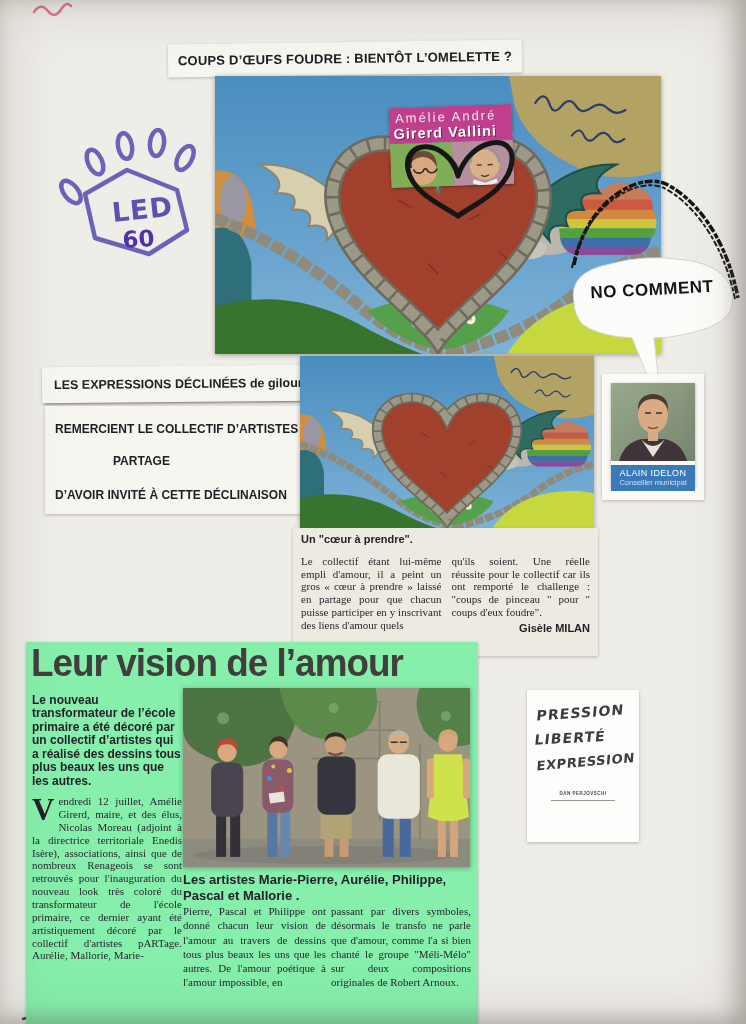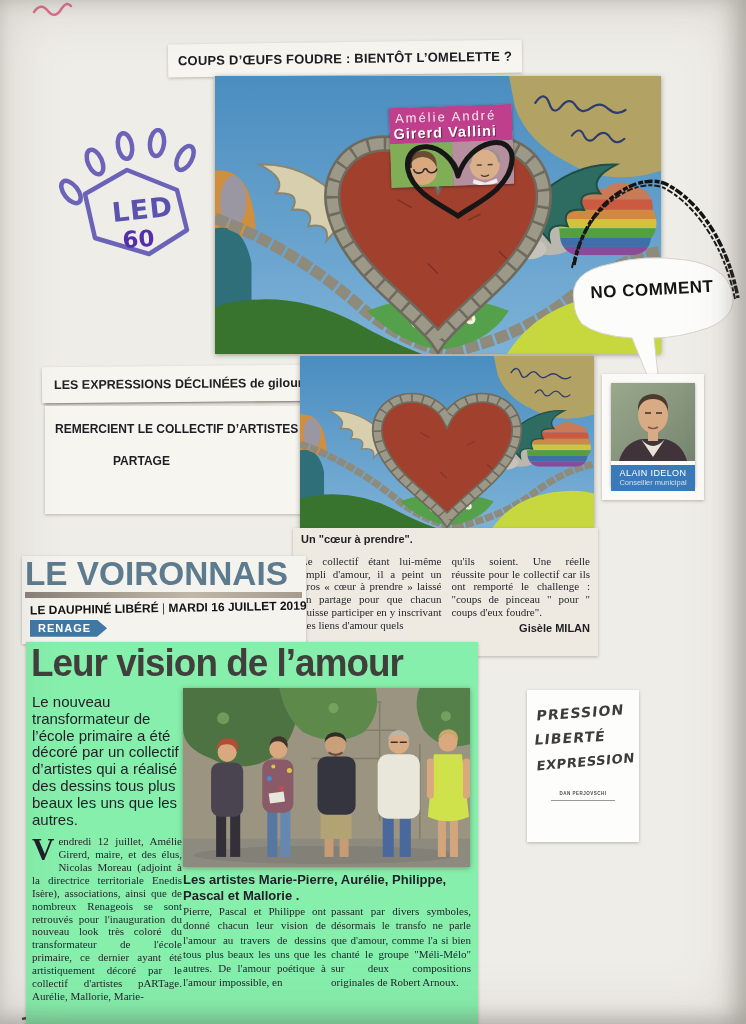--- a/index.html
+++ b/index.html
@@ -213,20 +213,21 @@
     <span style="position:absolute;left:14px;top:30px;width:160px;text-align:center;transform:rotate(-3deg);font-size:17px;font-weight:800;color:#141414;letter-spacing:0.5px;">NO COMMENT</span>
   </div>
 
   <div class="piece" style="left:42px;top:366px;width:280px;height:36px;transform:rotate(-0.5deg);display:flex;align-items:center;box-shadow:0 3px 3px -2px rgba(70,65,55,.6),0 1px 3px rgba(80,75,60,.3);">
     <span style="padding-left:12px;font-size:12.5px;font-weight:bold;color:#222;">LES EXPRESSIONS DÉCLINÉES de gilours</span>
   </div>
 
   <div class="piece" style="left:45px;top:406px;width:278px;height:108px;">
     <div style="margin:16px 6px 0 10px;font-size:12px;font-weight:bold;color:#1d1d24;">REMERCIENT LE COLLECTIF D’ARTISTES</div>
     <div style="margin:18px 0 0 68px;font-size:12px;font-weight:bold;color:#1d1d24;">PARTAGE</div>
+    <div style="margin:20px 6px 0 10px;font-size:12px;font-weight:bold;color:#1d1d24;">D’AVOIR INVITÉ À CETTE DÉCLINAISON</div>
   </div>
 
   <div class="photo" style="left:300px;top:356px;width:294px;height:172px;">
     <svg width="294" height="172" viewBox="0 0 440 270" preserveAspectRatio="none">
         <use href="#mural-scene"></use>
       </svg>
   </div>
 
   <div class="piece" style="left:293px;top:528px;width:305px;height:128px;background:#eeeae1;padding:0;">
     <div class="boldcap" style="margin:5px 8px 0 8px;">Un "cœur à prendre".</div>
@@ -244,38 +245,26 @@
       <svg width="84" height="78" viewBox="0 0 84 78" preserveAspectRatio="none">
           <use href="#alain-photo"></use>
         </svg>
       <div style="width:84px;height:26px;background:#3a7ab8;">
         <div style="font-size:9px;font-weight:normal;color:#fff;text-align:center;padding-top:3px;letter-spacing:.4px;">ALAIN IDELON</div>
         <div style="font-size:7.5px;color:#cfe0f2;text-align:center;">Conseiller municipal</div>
       </div>
     </div>
   </div>
 
-  <div class="piece" style="left:22px;top:556px;width:284px;height:88px;background:#f5f3ee;">
-    <div style="font-size:34px;font-weight:800;color:#5d7b8e;letter-spacing:0;transform:scaleX(0.98);transform-origin:left;margin:0 0 0 3px;line-height:1.02;white-space:nowrap;">LE VOIRONNAIS</div>
-    <div style="height:6px;margin:1px 4px 3px 3px;background:linear-gradient(90deg,#8a8078,#c2b6a8 60%,#a79b8d);"></div>
-    <div style="margin-left:8px;transform:rotate(-1deg);white-space:nowrap;font-size:12px;color:#141414;">
-      <span style="font-weight:800;">LE DAUPHINÉ LIBÉRÉ</span>
-      <span style="font-weight:400;color:#444;">|</span>
-      <span style="font-weight:700;">MARDI 16 JUILLET 2019</span>
-    </div>
-    <div style="display:inline-block;margin:5px 0 0 8px;background:#4178a3;color:#fff;font-size:11px;font-weight:bold;letter-spacing:1px;padding:2px 16px 3px 8px;clip-path:polygon(0 0,calc(100% - 10px) 0,100% 50%,calc(100% - 10px) 100%,0 100%);">
-      <span>RENAGE</span>
-    </div>
-  </div>
 
   <div class="piece" style="left:26px;top:642px;width:452px;height:382px;background:#86efac;">
     <div style="position:absolute;left:5px;top:0px;font-size:38px;font-weight:800;color:#413f3c;letter-spacing:-1px;transform:scaleX(0.97);transform-origin:left;white-space:nowrap;">Leur vision de l’amour</div>
 
     <div style="position:absolute;left:6px;top:52px;width:150px;">
-      <div style="font-size:15px;font-weight:normal;line-height:1.12;color:#1f1f28;">Le nouveau transformateur de l’école primaire a été décoré par un collectif d’artistes qui a réalisé des dessins tous plus beaux les uns que les autres.</div>
+      <div style="font-size:12px;font-weight:bold;line-height:1.12;color:#1f1f28;">Le nouveau transformateur de l’école primaire a été décoré par un collectif d’artistes qui a réalisé des dessins tous plus beaux les uns que les autres.</div>
       <div class="serifcol" style="margin-top:7px;">
         <span class="dropcap">V</span><span>endredi 12 juillet, Amélie Girerd, maire, et des élus, Nicolas Moreau (adjoint à la directrice territoriale Enedis Isère), associations, ainsi que de nombreux Renageois se sont retrouvés pour l'inauguration du nouveau look très coloré du transformateur de l'école primaire, ce dernier ayant été artistiquement décoré par le collectif d'artistes pARTage. Aurélie, Mallorie, Marie-</span>
       </div>
     </div>
 
     <div class="photo" style="left:157px;top:46px;width:287px;height:179px;">
       <svg width="287" height="179" viewBox="0 0 286 178" preserveAspectRatio="none">
           <use href="#group-photo"></use>
         </svg>
     </div>

